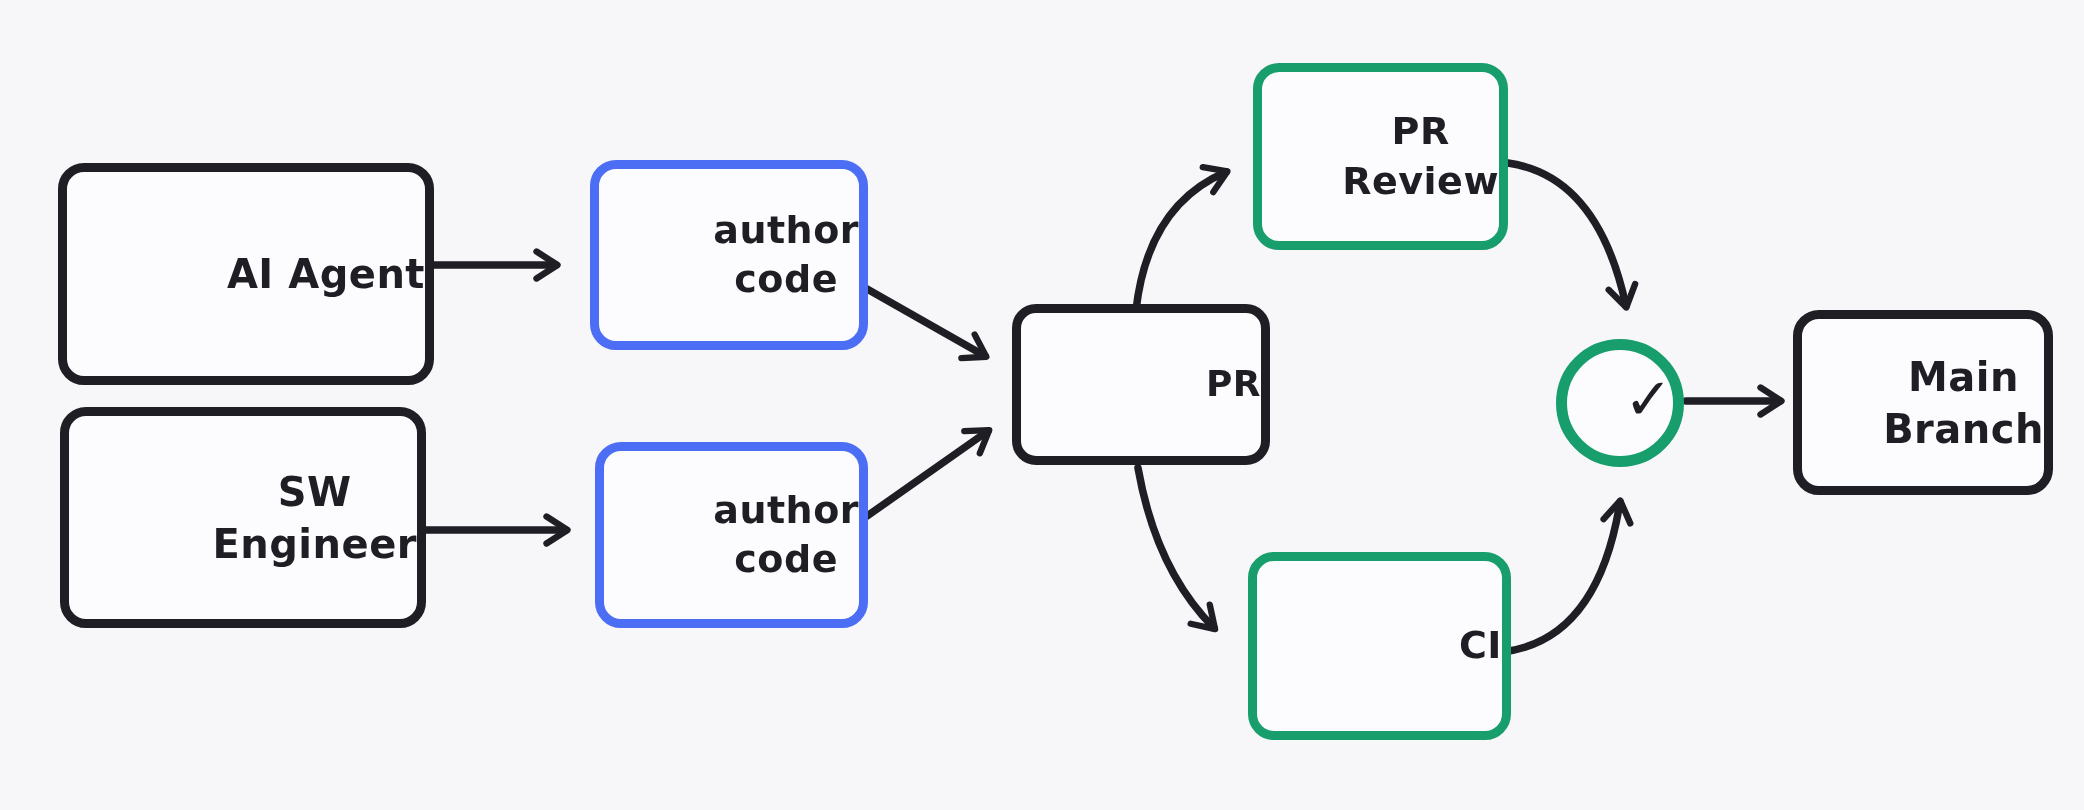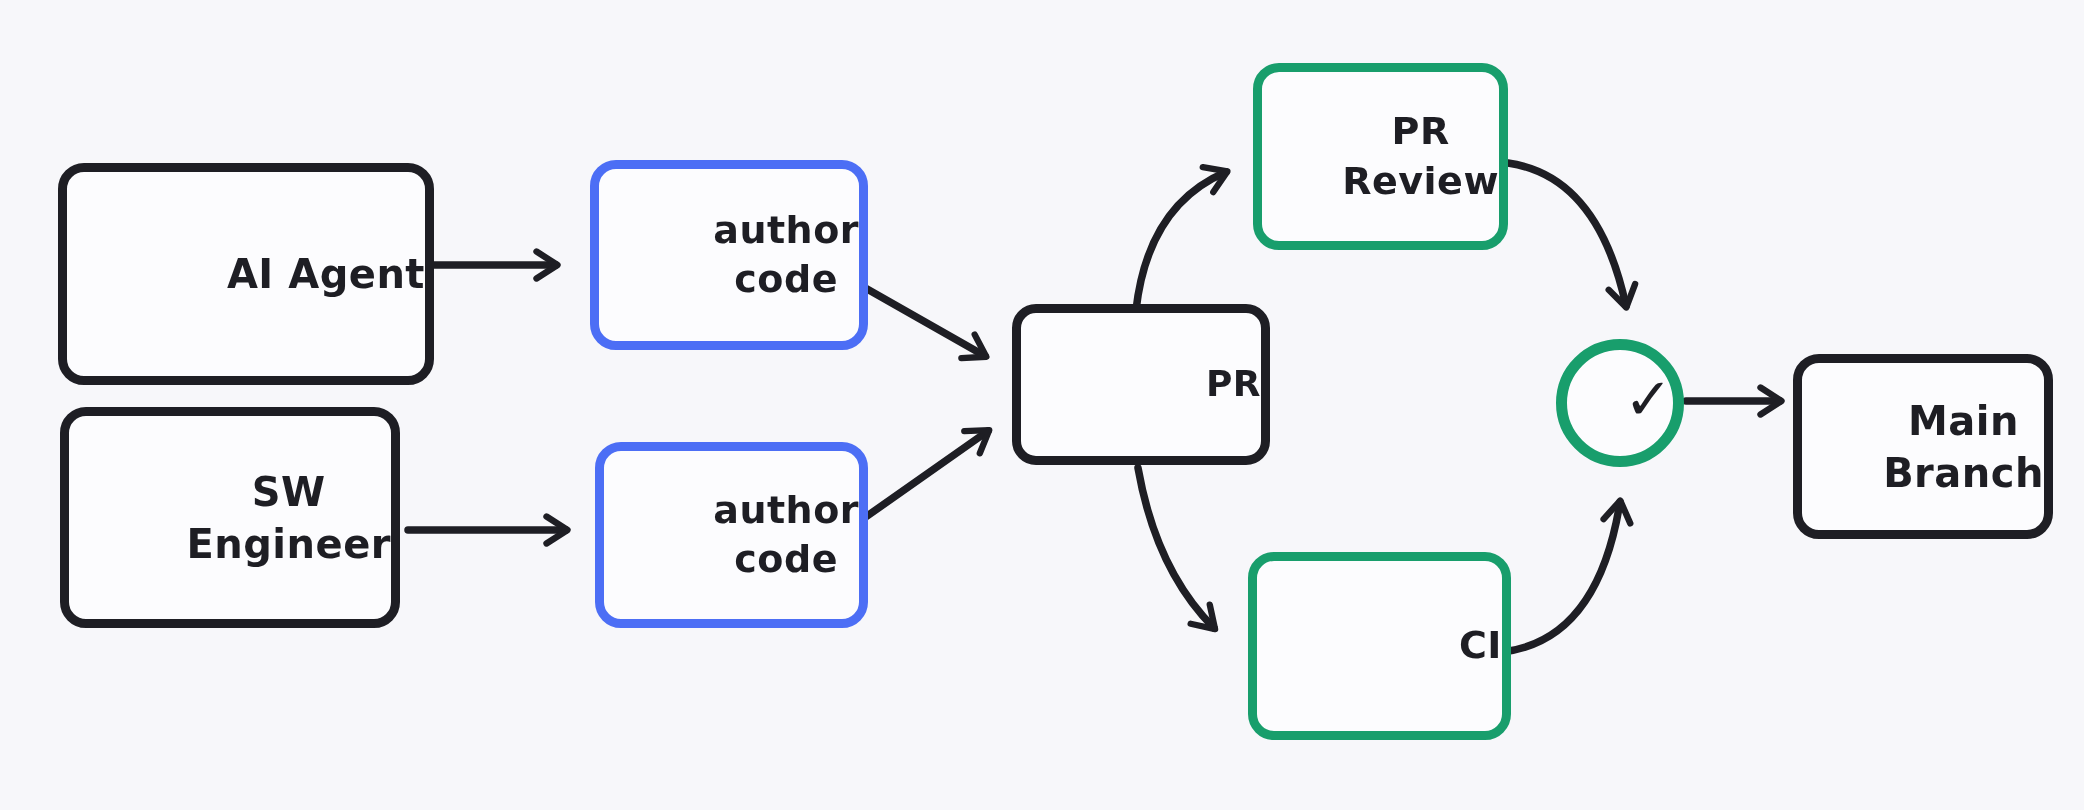--- a/index.html
+++ b/index.html
@@ -32,27 +32,27 @@
   }
   .node .label {
     white-space: pre-line;
     text-align: center;
   }
   .border-dark  { border: 9px solid #1e1e24; }
   .border-blue  { border: 9px solid #4c6ef5; margin-left: 8px; }
   .border-green { border: 9px solid #189e6c; }
 
   .n-ai-agent        { left: 58px;   top: 140px; width: 376px; height: 222px; font-size: 40px; margin-top: 23px; }
-  .n-sw-engineer     { left: 60px;   top: 407px; width: 340px; height: 221px; font-size: 40px; }
+  .n-sw-engineer     { left: 60px;   top: 407px; width: 366px; height: 221px; font-size: 40px; }
   .n-author-top      { left: 582px;  top: 160px; width: 278px; height: 190px; font-size: 38px; }
   .n-author-bottom   { left: 587px;  top: 442px; width: 273px; height: 186px; font-size: 38px; }
   .n-pr              { left: 1012px; top: 304px; width: 258px; height: 161px; font-size: 36px; border-radius: 24px; }
   .n-pr-review       { left: 1253px; top: 63px;  width: 255px; height: 187px; font-size: 38px; }
   .n-ci              { left: 1240px; top: 552px; width: 263px; height: 188px; font-size: 38px; margin-left: 8px; }
-  .n-main-branch     { left: 1793px; top: 310px; width: 260px; height: 185px; font-size: 40px; margin-top: 44px; }
+  .n-main-branch     { left: 1793px; top: 310px; width: 260px; height: 185px; font-size: 40px; }
 
   .n-check-circle {
     left: 1556px; top: 339px;
     width: 128px; height: 128px;
     border-radius: 50%;
     border-width: 11px;
     font-size: 58px;
     font-weight: bold;
   }
   .n-check-circle .glyph { transform: translateY(-3px); }

